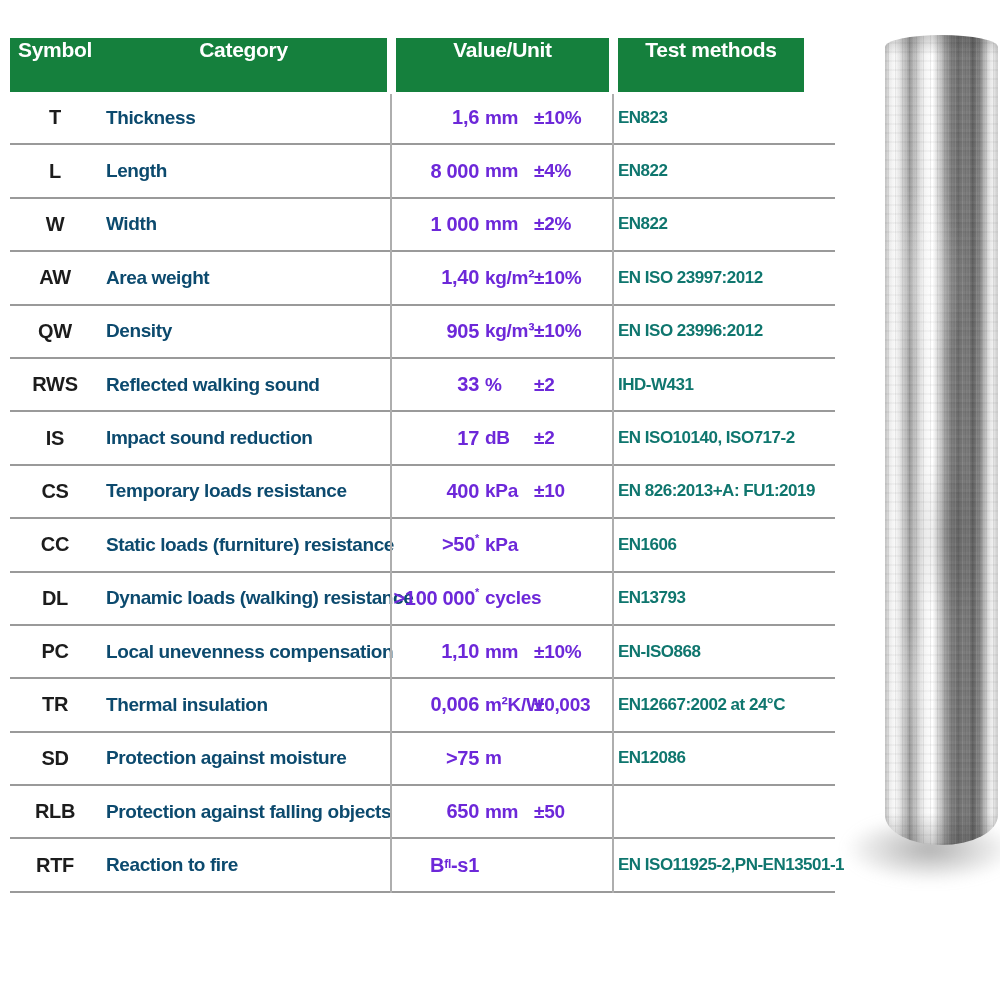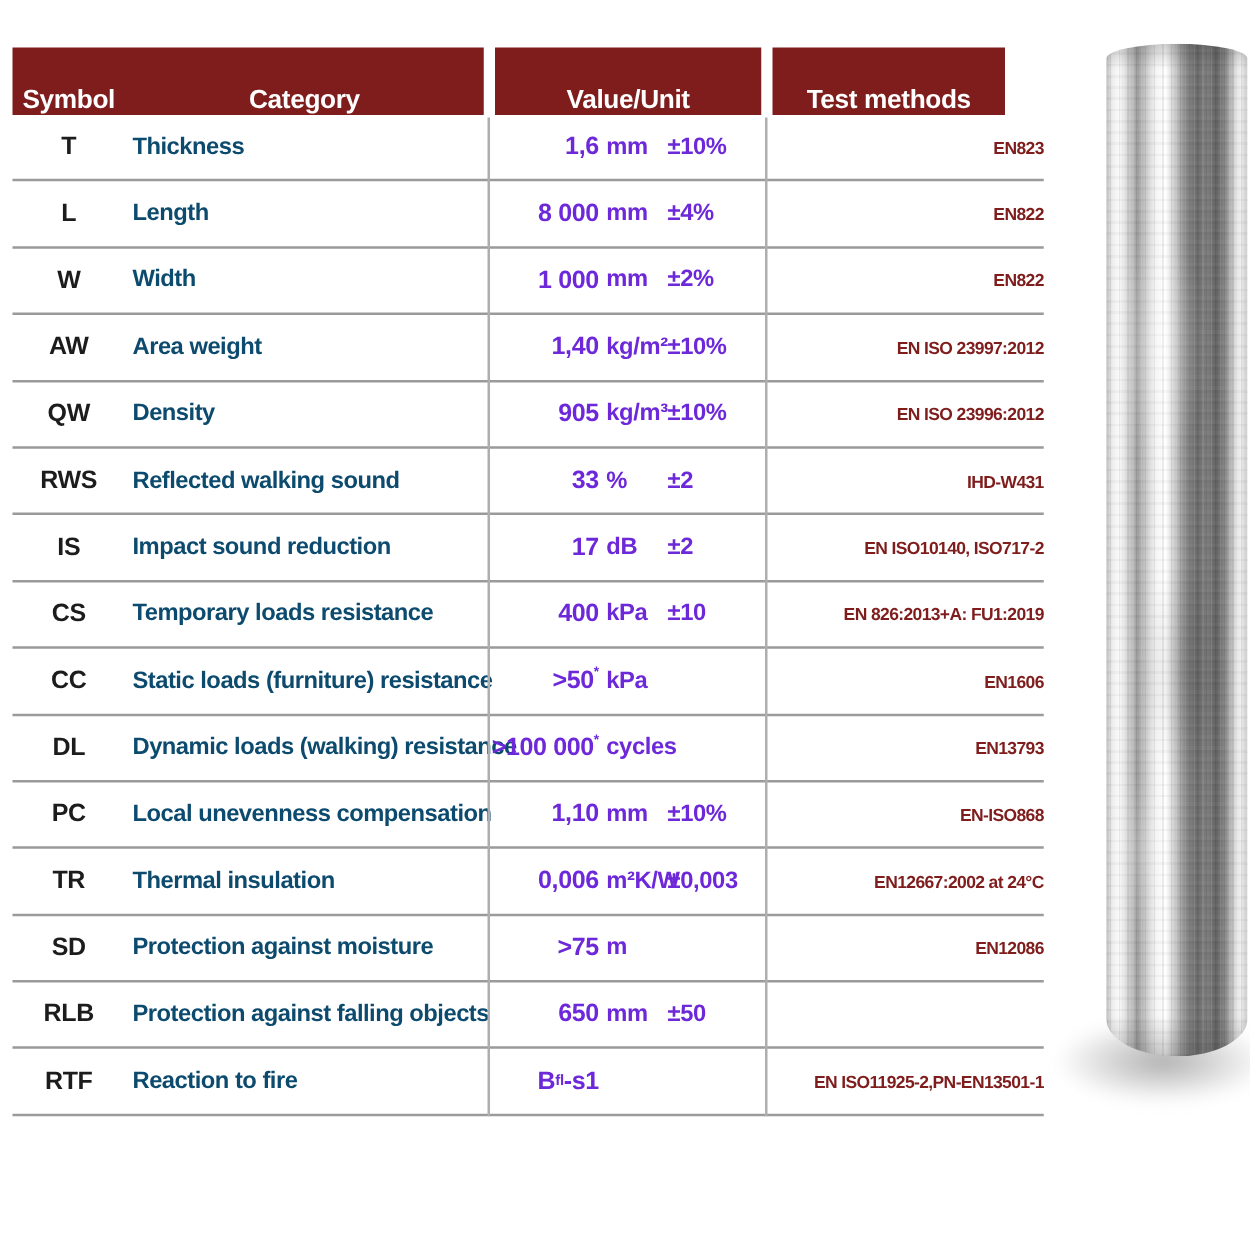--- a/index.html
+++ b/index.html
@@ -4,21 +4,21 @@
 <style>
   * { margin:0; padding:0; box-sizing:border-box; }
   html,body { background:#ffffff; }
   body { font-family:"Liberation Sans", sans-serif; }
   .stage { position:relative; width:1000px; height:1000px; background:#ffffff; overflow:hidden; }
 
   
   .spec-table { position:absolute; left:10px; top:38px; width:825px; height:855px; }
 
   .thead { display:flex; height:54px; }
-  .hblock { background:#7f1d1d; color:#ffffff; display:flex; align-items:flex-end;
+  .hblock { background:#15803d; color:#ffffff; display:flex; align-items:flex-start;
             font-weight:700; font-size:21px; letter-spacing:-0.3px; }
   .hb1 { width:377px; margin-right:9px; }
   .hb1 .h-sym { width:90px; text-align:center; }
   .hb1 .h-cat { flex:1; text-align:center; }
   .hb2 { width:213px; margin-right:9px; justify-content:center; }
   .hb3 { width:186px; justify-content:center; }
 
   .tbody { position:relative; }
   .vsep { position:absolute; top:2px; bottom:0; width:2px; background:#aeaeae; z-index:1; }
   .vsep-1 { left:380px; }
@@ -29,22 +29,22 @@
            color:#1c1c1c; letter-spacing:-0.3px; }
   .c-cat { width:287px; padding-left:6px; font-weight:700; font-size:19px;
            color:#0c4a6e; letter-spacing:-0.4px; white-space:nowrap; }
   .c-val { width:222px; display:flex; align-items:center; font-weight:700; font-size:20px;
            color:#6d28d9; letter-spacing:-0.3px; }
   .vnum { width:92px; flex:none; display:flex; justify-content:flex-end; white-space:nowrap; }
   .vnum sup { font-size:11px; position:relative; top:-1px; }
   .vnum sub { font-size:12px; position:relative; top:3px; }
   .vunit { width:49px; flex:none; margin-left:6px; white-space:nowrap; font-size:19px; }
   .vtol { flex:1; white-space:nowrap; font-size:19px; }
-  .c-test { width:217px; margin-left:9px; text-align:right; font-weight:700; font-size:14px;
-            color:#7f1d1d; letter-spacing:-0.5px; white-space:nowrap; }
+  .c-test { width:217px; margin-left:9px; text-align:left; font-weight:700; font-size:17px;
+            color:#0f766e; letter-spacing:-0.5px; white-space:nowrap; }
 
   
   .roll-wrap { position:absolute; left:0; top:0; width:1000px; height:1000px; pointer-events:none; }
   .roll-shadow { position:absolute; left:846px; top:822px; width:168px; height:60px;
     background:radial-gradient(ellipse at 50% 45%, rgba(110,110,110,0.55) 0%, rgba(140,140,140,0.25) 45%, rgba(160,160,160,0) 72%);
     filter:blur(6px); }
   .roll-body { position:absolute; left:885px; top:35px; width:113px; height:810px;
     border-top-left-radius:50% 12px; border-top-right-radius:50% 12px;
     border-bottom-left-radius:50% 30px; border-bottom-right-radius:50% 30px;
     background:

